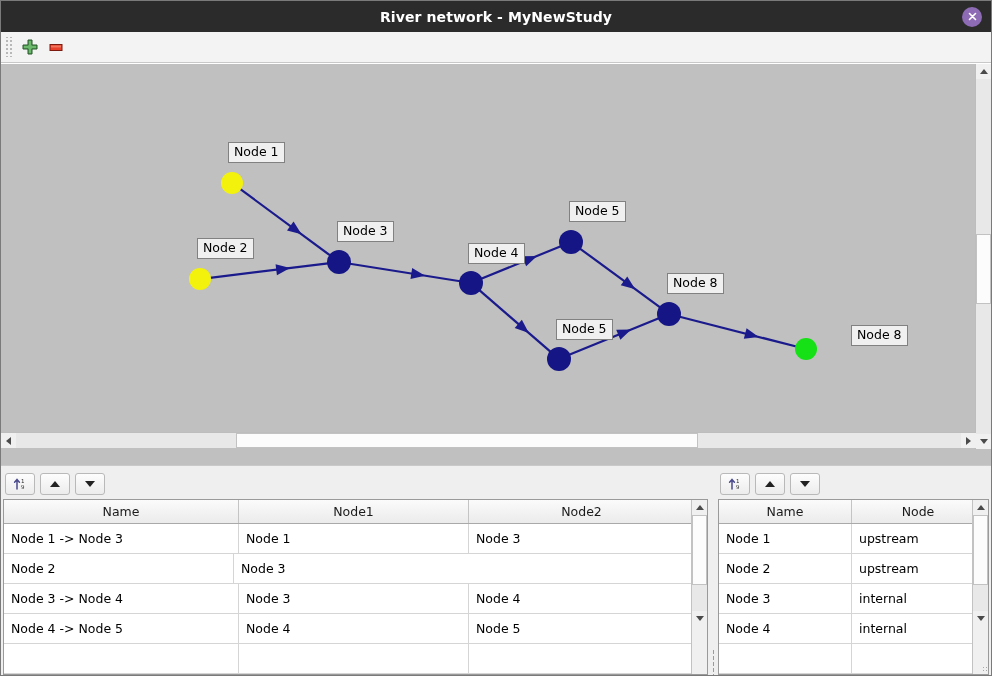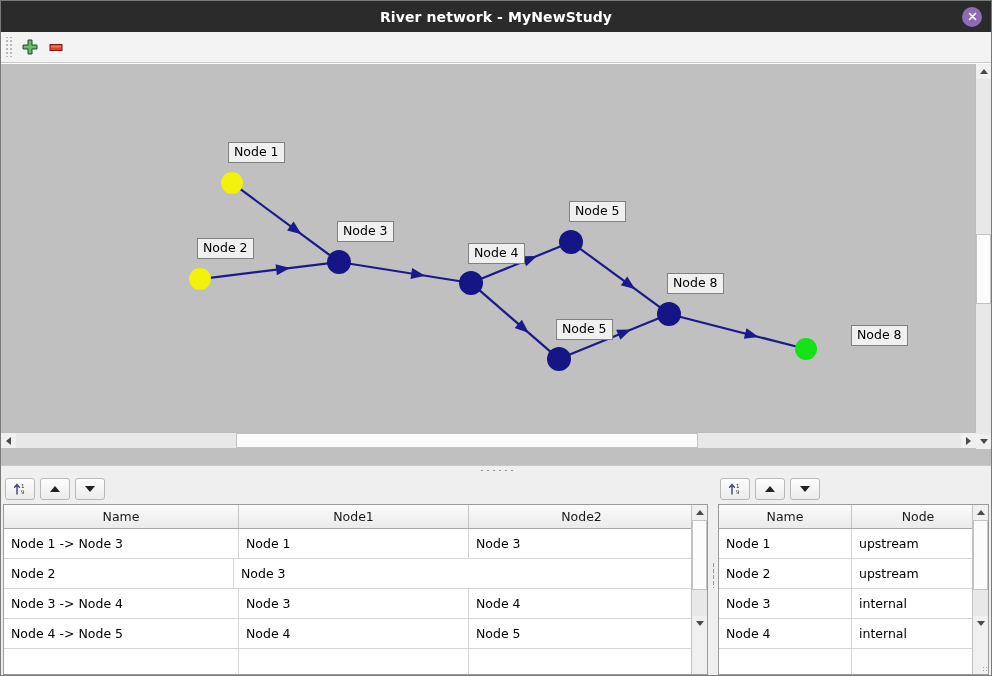--- a/index.html
+++ b/index.html
@@ -126,20 +126,21 @@
     width: 34px; height: 3px;
     background-image: radial-gradient(#9a9a9a 0.8px, transparent 0.9px);
     background-size: 6px 3px;
   }
   
   #bottom {
     flex: 1 1 auto;
     display: flex;
     background: #efefef;
     min-height: 0;
+    align-items: flex-end;
   }
   .pane { display: flex; flex-direction: column; min-width: 0; }
   #pane-left  { flex: 0 0 709px; }
   #v-splitter {
     flex: 0 0 6px;
     display: flex; align-items: center; justify-content: center;
     cursor: col-resize; background: #efefef;
   }
   .vsplit-dots {
     width: 3px; height: 26px;

